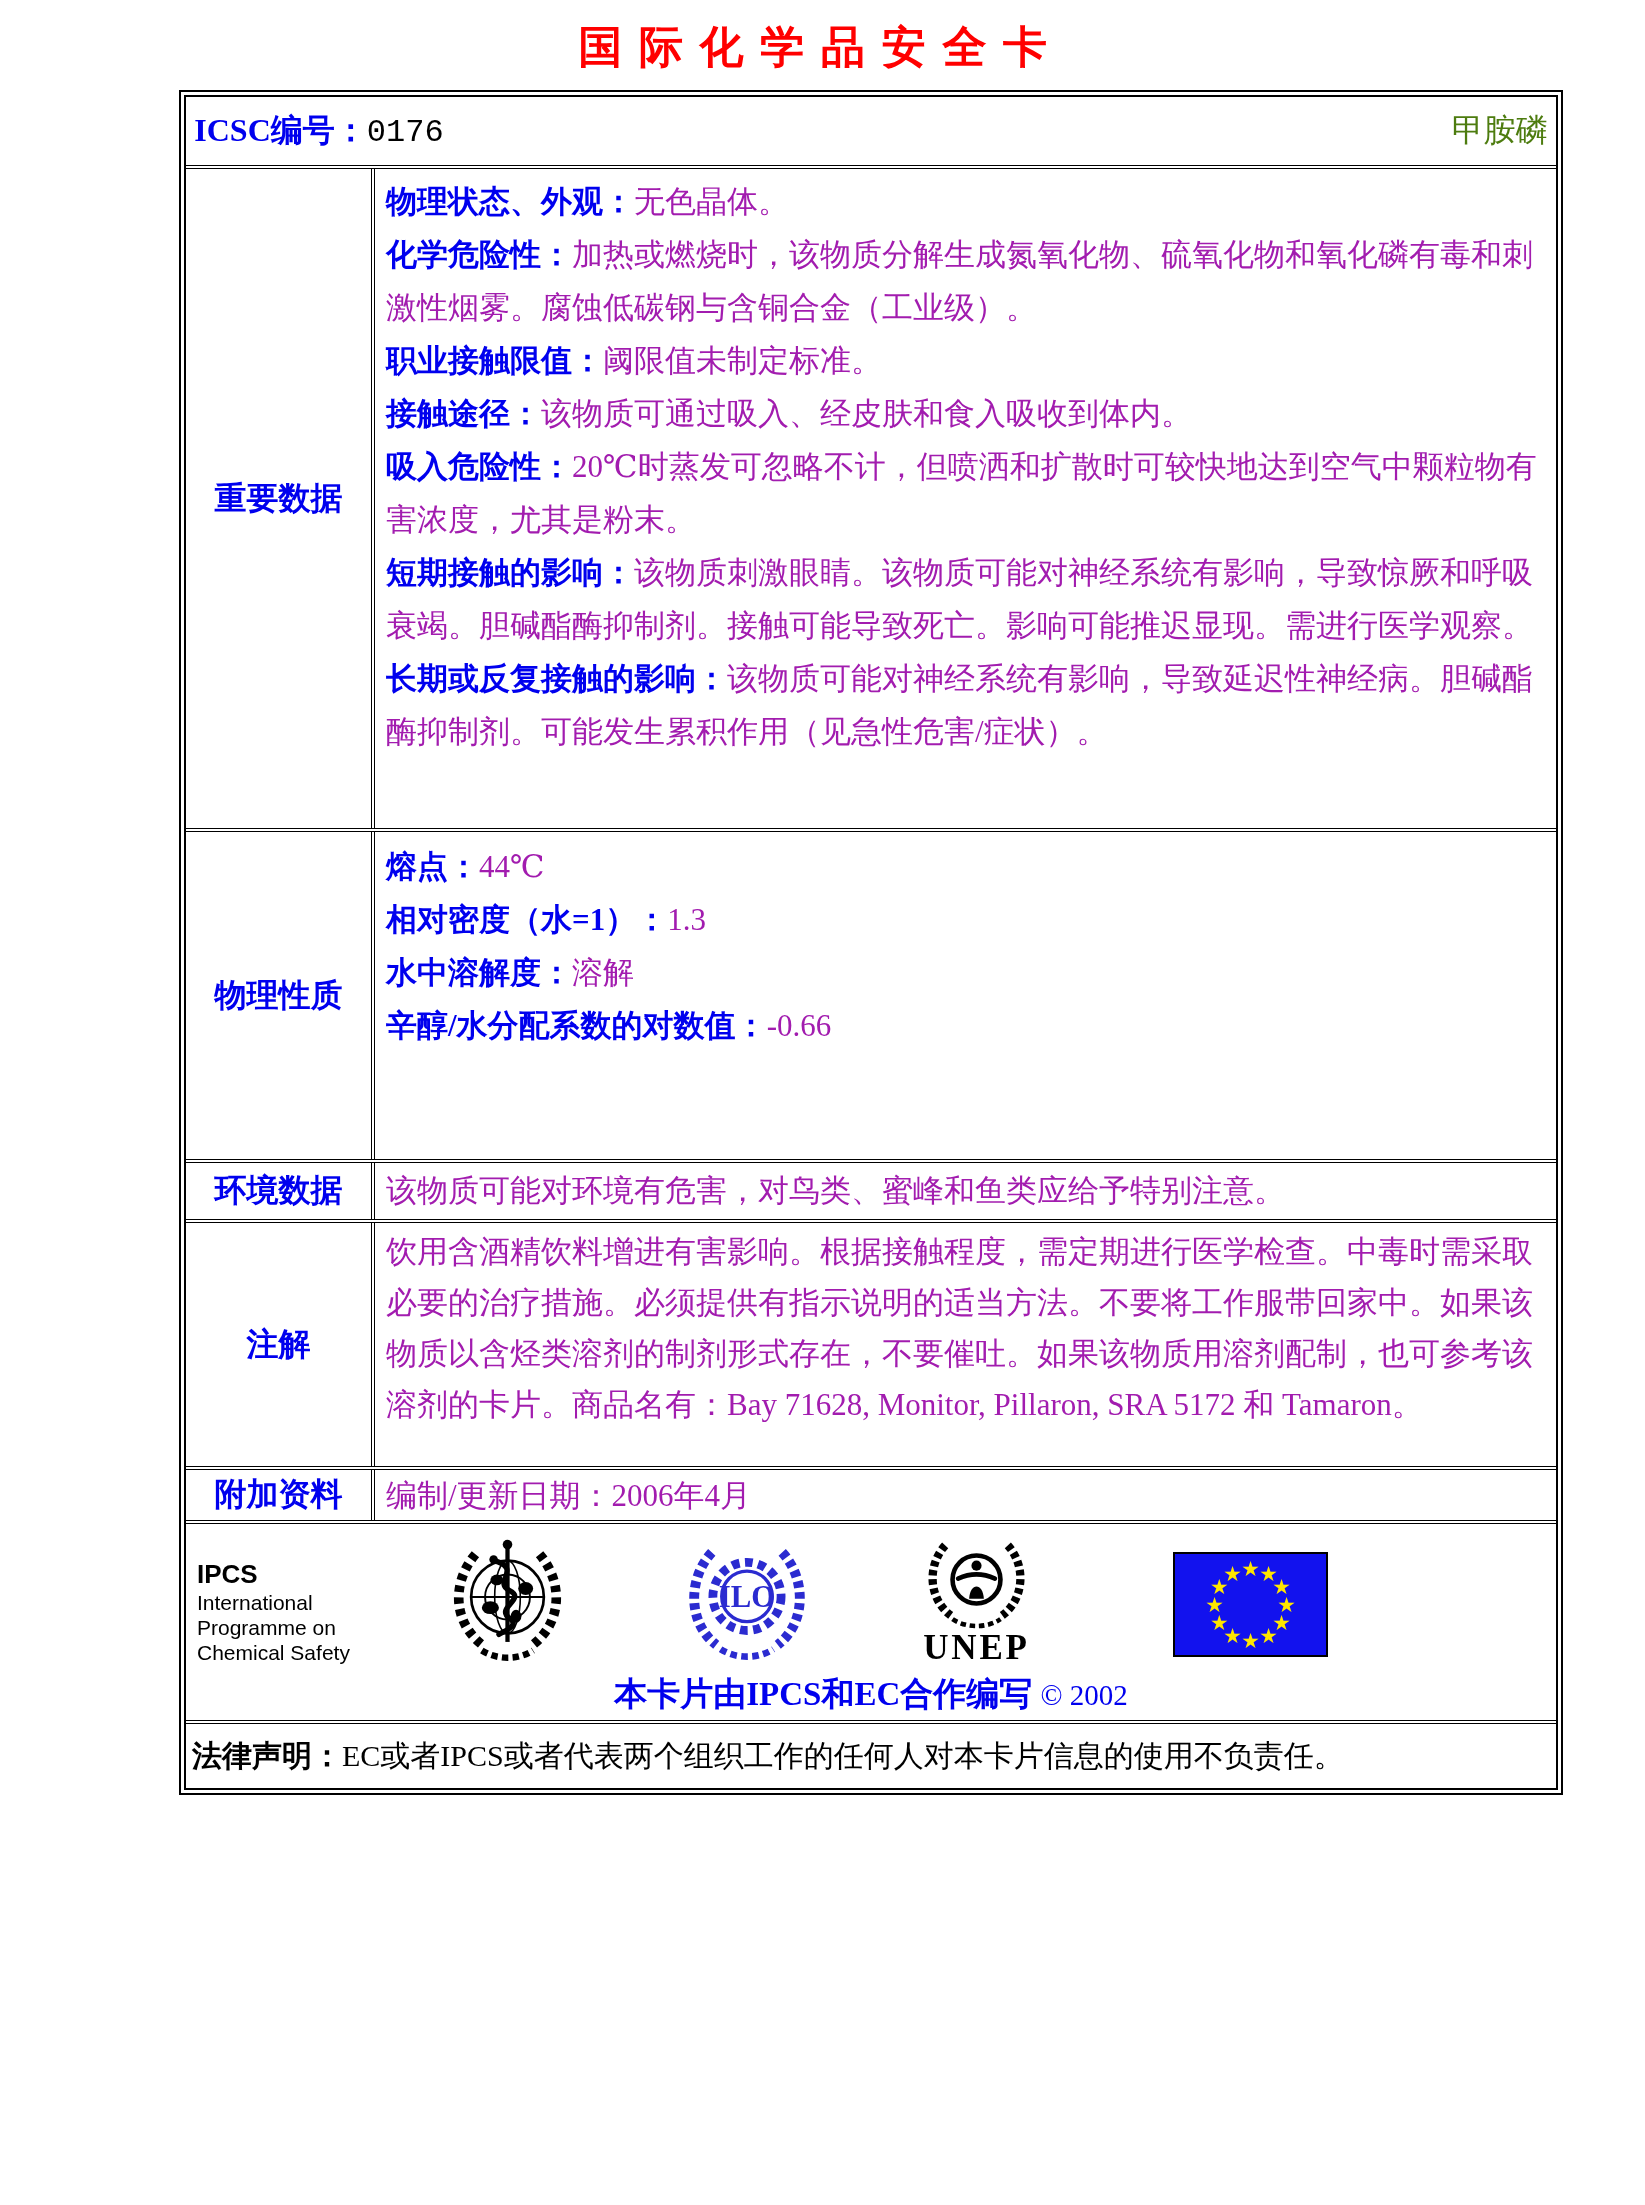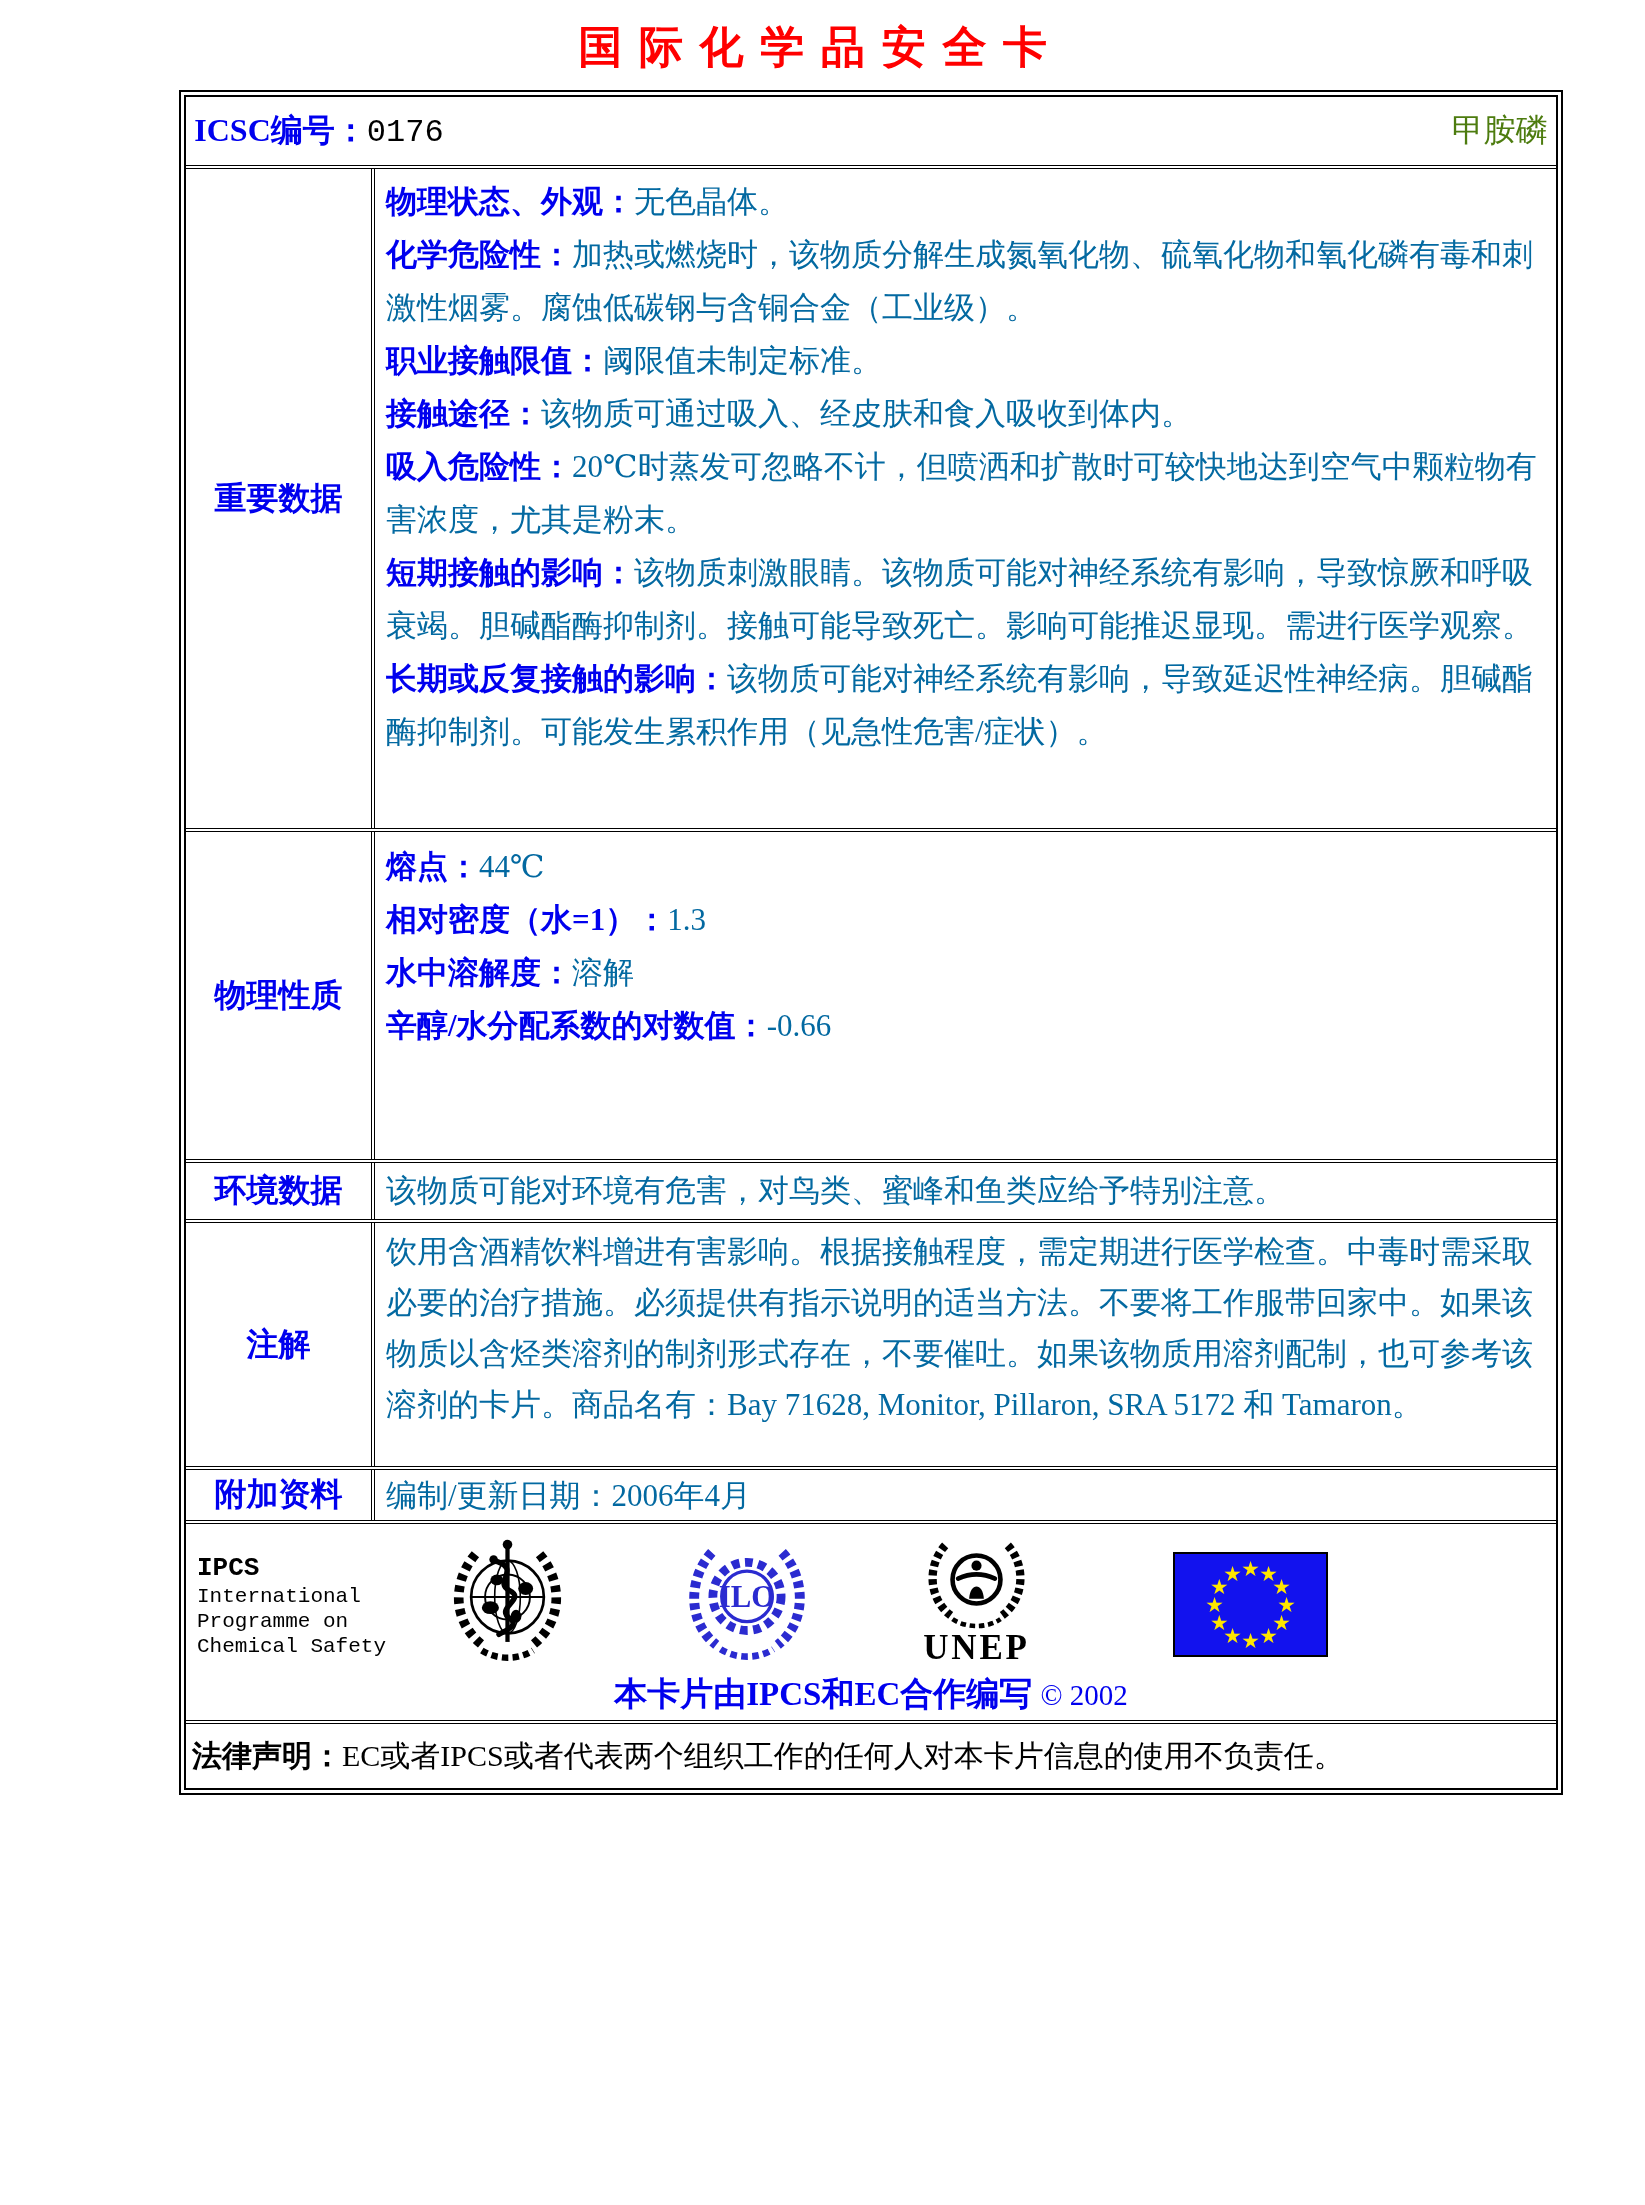--- a/index.html
+++ b/index.html
@@ -15,29 +15,29 @@
         padding:0 8.3px;font-size:32px;}
   .icsc-label{color:#0000EE;font-weight:600;}
   .icsc-number{color:#000;font-family:"Liberation Mono","DejaVu Sans Mono",monospace;}
   .chem-name{color:#4d7c0f;}
   .label-cell{width:189px;flex:0 0 189px;border-right:4.9px double #000;display:flex;
         align-items:center;justify-content:center;color:#0000EE;font-size:32px;
         font-weight:600;text-align:center;box-sizing:border-box;}
   .content-cell{flex:1;padding:5.6px 11px 5.6px 11px;font-size:31px;line-height:53px;
         box-sizing:border-box;}
   .content-cell .key{color:#0000EE;font-weight:600;}
-  .content-cell .val{color:#0369a1;}
+  .content-cell .val{color:#a21caf;}
   .row-important .content-cell{min-height:659px;}
   .row-physical .content-cell{min-height:327px;padding-top:8.3px;}
   .row-env .content-cell{display:flex;align-items:center;min-height:56px;line-height:42px;}
   .row-notes .content-cell{line-height:51px;padding-top:2.8px;min-height:243px;}
   .row-additional .content-cell{display:flex;align-items:center;min-height:39px;line-height:39px;}
   .row-logos{position:relative;height:200px;display:block;}
-  .ipcs-block{position:absolute;left:11px;top:29px;
-        font-family:Liberation Mono, monospace;color:#000;}
+  .ipcs-block{position:absolute;left:11px;top:35px;
+        font-family:Liberation Sans, sans-serif;color:#000;}
   .ipcs-title{font-size:26px;font-weight:bold;line-height:31px;}
   .ipcs-line{font-size:21px;line-height:25px;}
   .logo{position:absolute;}
   .who-logo{left:257px;top:11px;}
   .ilo-logo{left:495px;top:15.3px;}
   .unep-logo{left:735px;top:14px;text-align:center;}
   .unep-text{font-size:35px;font-weight:bold;letter-spacing:2.8px;color:#000;margin-top:-4.2px;
         font-family:"Liberation Serif","DejaVu Serif",serif;}
   .eu-flag{left:987px;top:28px;width:151px;height:101px;background:#1212EE;
         border:2.1px solid #000;box-sizing:content-box;}

